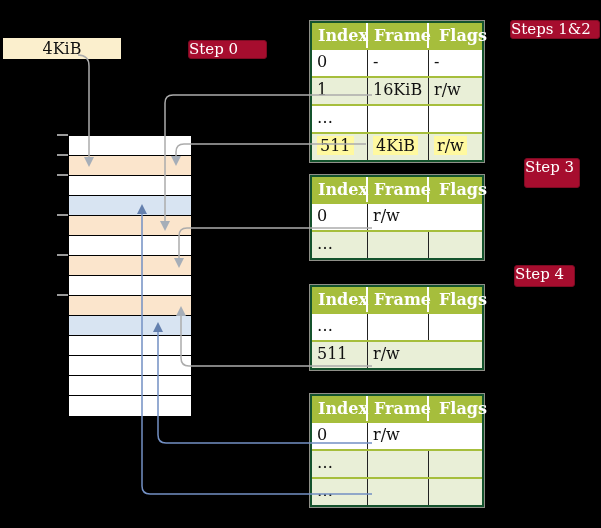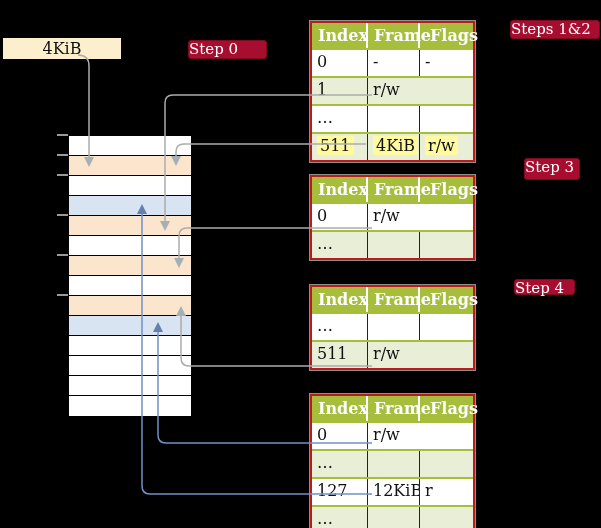--- a/index.html
+++ b/index.html
@@ -16,46 +16,46 @@
   }
   
   .badge {
     position:absolute; background:#A60D2E; color:#FFFFFF;
     border:1px solid #7C0A22; border-radius:3px;
     font-size:15px; text-align:left; box-sizing:border-box;
     white-space:nowrap;
   }
   .badge.b0 { left:188px; top:40px;  width:79px; height:19px; line-height:17px; }
   .badge.b1 { left:510px; top:20px;  width:90px; height:19px; line-height:17px; }
-  .badge.b3 { left:524px; top:158px; width:56px; height:22px; line-height:16px; }
-  .badge.b4 { left:514px; top:279px; width:61px; height:16px; line-height:16px; }
+  .badge.b3 { left:524px; top:158px; width:56px; height:30px; line-height:16px; }
+  .badge.b4 { left:514px; top:265px; width:61px; height:22px; line-height:16px; }
   
   .mem {
     position:absolute; left:68px; top:135px; width:122px;
     border:1.5px solid #000;
   }
   .mrow { height:20px; box-sizing:border-box; border-bottom:1.5px solid #000; background:#FFFFFF; }
   .mrow:last-child { border-bottom:none; }
   .mrow.peach { background:#FBE5CC; }
   .mrow.blue  { background:#D8E4F2; }
   .tick { position:absolute; left:57px; width:11px; height:2px; background:#9A9A9A; }
   
   .ptable {
     position:absolute; left:310px;
-    border:2px solid #b91c1c; box-shadow:0 0 0 1px #8F8F88;
+    border:2px solid #14532d; box-shadow:0 0 0 1px #8F8F88;
     background:#FFFFFF;
   }
   .t1 { top:21px; } .t2 { top:175px; } .t3 { top:285px; } .t4 { top:394px; }
   .hrow { display:flex; background:#A6BE3C; height:25px; }
   .hcell {
     box-sizing:border-box; color:#FFFFFF; font-weight:bold; font-size:16px;
     line-height:25px; padding-left:6px; border-right:2px solid #FFFFFF;
   }
   .hcell:last-child { border-right:none; }
-  .c-index { width:56px; } .c-frame { width:52px; } .c-flags { width:53px;padding-left:10px; }
+  .c-index { width:56px; } .c-frame { width:61px; } .c-flags { width:53px;padding-left:10px; }
   .brow { display:flex; height:26px; border-top:2px solid #A6BE3C; background:#FFFFFF; }
   .brow.green { background:#E9EFD7; }
   .bcell {
     box-sizing:border-box; font-size:16px; line-height:24px; padding-left:5px;
     color:#111; border-right:1px solid #222; overflow:hidden; white-space:nowrap;
   }
   .bcell:last-child { border-right:none; }
   .hl { background:#FFF9A0; padding:0 3px; }
   
   svg.wires { position:absolute; left:0; top:0; pointer-events:none; }
@@ -104,20 +104,21 @@
       <div class="hcell c-frame">Frame</div>
       <div class="hcell c-flags">Flags</div>
     </div>
     <div class="brow">
       <div class="bcell c-index">0</div>
       <div class="bcell c-frame">-</div>
       <div class="bcell c-flags">-</div>
     </div>
     <div class="brow green">
       <div class="bcell c-index">1</div>
+      <div class="bcell c-frame">16KiB</div>
       <div class="bcell c-flags">r/w</div>
     </div>
     <div class="brow">
       <div class="bcell c-index">…</div>
       <div class="bcell c-frame"></div>
       <div class="bcell c-flags"></div>
     </div>
     <div class="brow green">
       <div class="bcell c-index"><span class="hl">511</span></div>
       <div class="bcell c-frame"><span class="hl">4KiB</span></div>
@@ -166,25 +167,20 @@
       <div class="hcell c-flags">Flags</div>
     </div>
     <div class="brow">
       <div class="bcell c-index">0</div>
       <div class="bcell c-flags">r/w</div>
     </div>
     <div class="brow green">
       <div class="bcell c-index">…</div>
       <div class="bcell c-frame"></div>
       <div class="bcell c-flags"></div>
-    </div>
-    <div class="brow">
-      <div class="bcell c-index">127</div>
-      <div class="bcell c-frame">12KiB</div>
-      <div class="bcell c-flags">r</div>
     </div>
     <div class="brow green">
       <div class="bcell c-index">…</div>
       <div class="bcell c-frame"></div>
       <div class="bcell c-flags"></div>
     </div>
   </div>
 
   <svg class="wires" width="601" height="528" viewBox="0 0 601 528">
     <g fill="none" stroke="#ACACAC" stroke-width="1.5">

